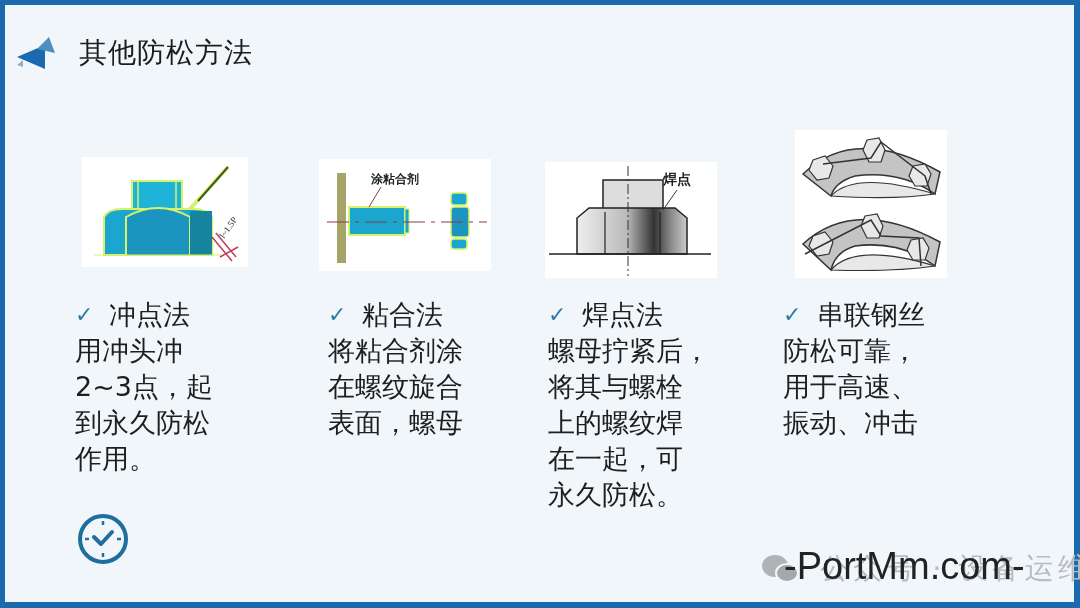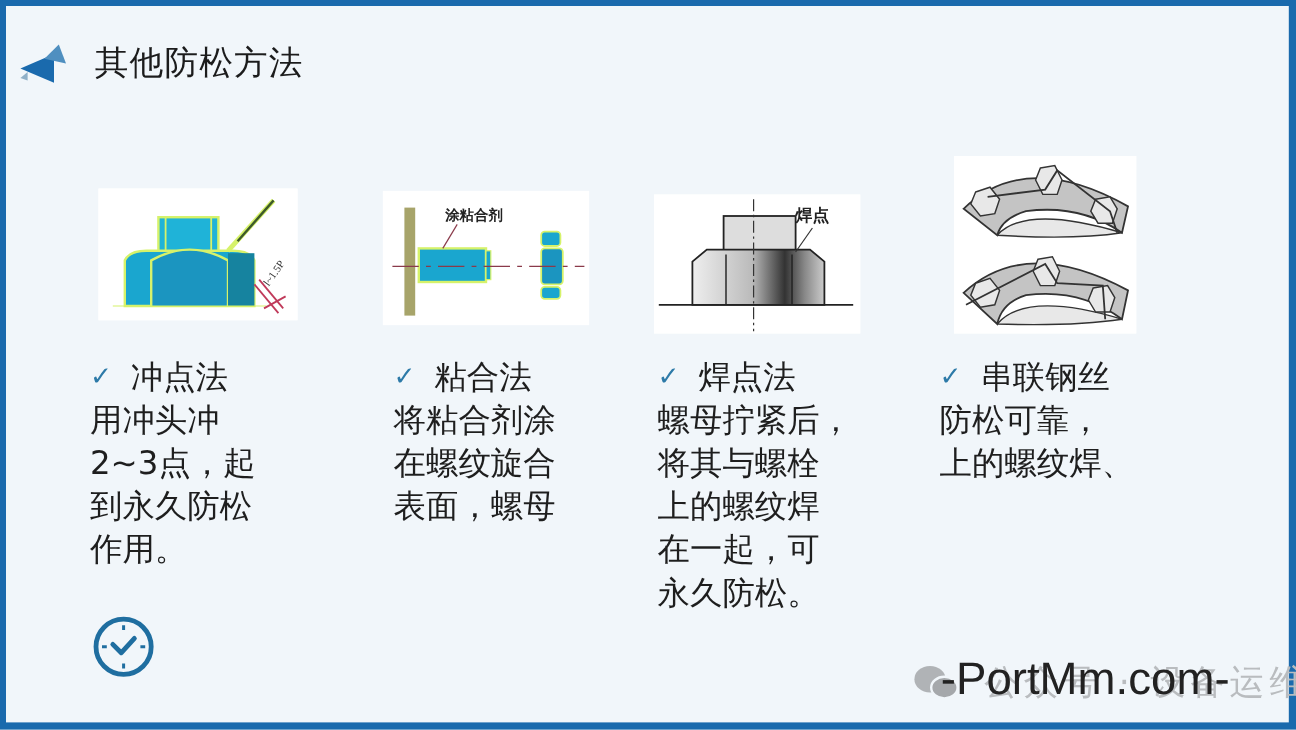--- a/index.html
+++ b/index.html
@@ -145,21 +145,22 @@
     <div>在一起，可</div>
     <div>永久防松。</div>
   </div>
 
   <div class="col" style="left:778px;">
     <div class="head">
         <span class="check">✓</span>
         <span>串联钢丝</span>
       </div>
     <div>防松可靠，</div>
-    <div>上的螺纹焊、</div>
+    <div>用于高速、</div>
+    <div>振动、冲击</div>
   </div>
 
   <svg class="clock-icon" viewBox="0 0 54 54" style="left:71px;top:507px;">
     <circle cx="27" cy="27" r="23" fill="none" stroke="#1f6ea0" stroke-width="4"></circle>
     <line x1="27" y1="9" x2="27" y2="13" stroke="#1f6ea0" stroke-width="2.5"></line>
     <line x1="27" y1="41" x2="27" y2="45" stroke="#1f6ea0" stroke-width="2.5"></line>
     <line x1="9" y1="27" x2="13" y2="27" stroke="#1f6ea0" stroke-width="2.5"></line>
     <line x1="41" y1="27" x2="45" y2="27" stroke="#1f6ea0" stroke-width="2.5"></line>
     <polyline points="18,25 25,32 36,20" fill="none" stroke="#1f6ea0" stroke-width="4" stroke-linecap="round" stroke-linejoin="round"></polyline>
   </svg>

